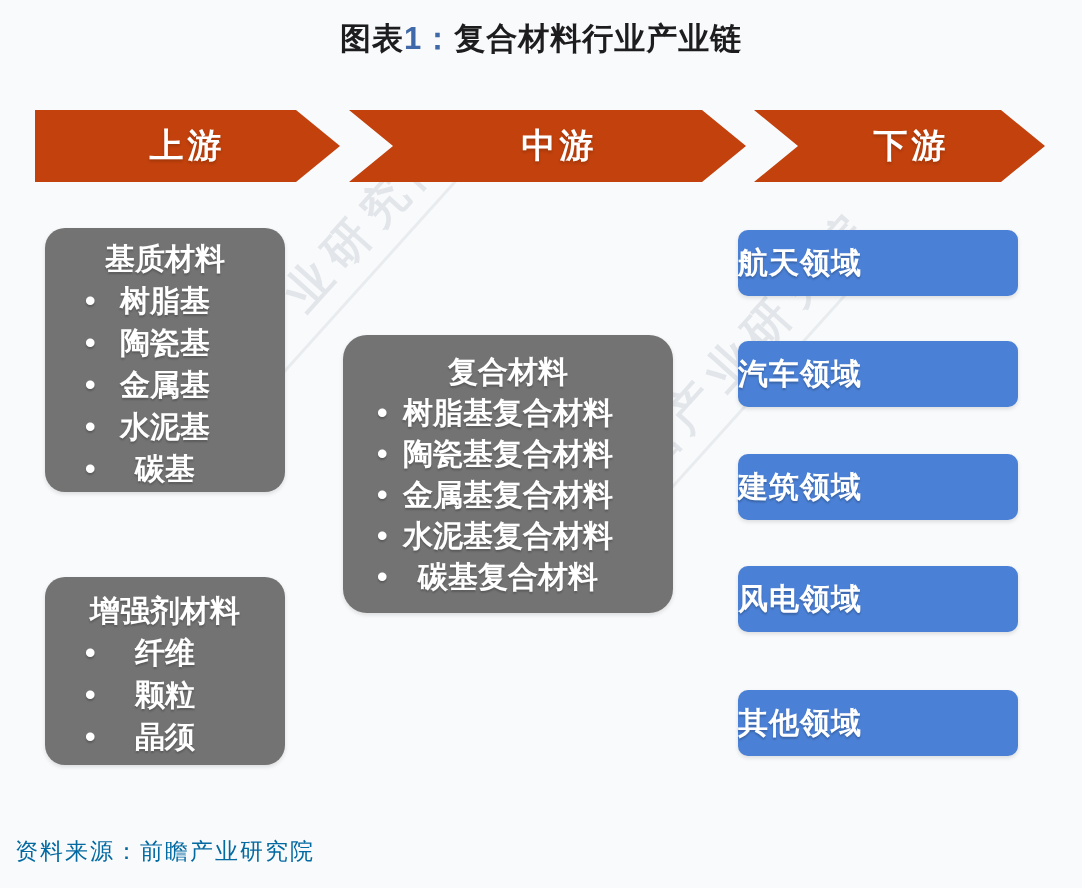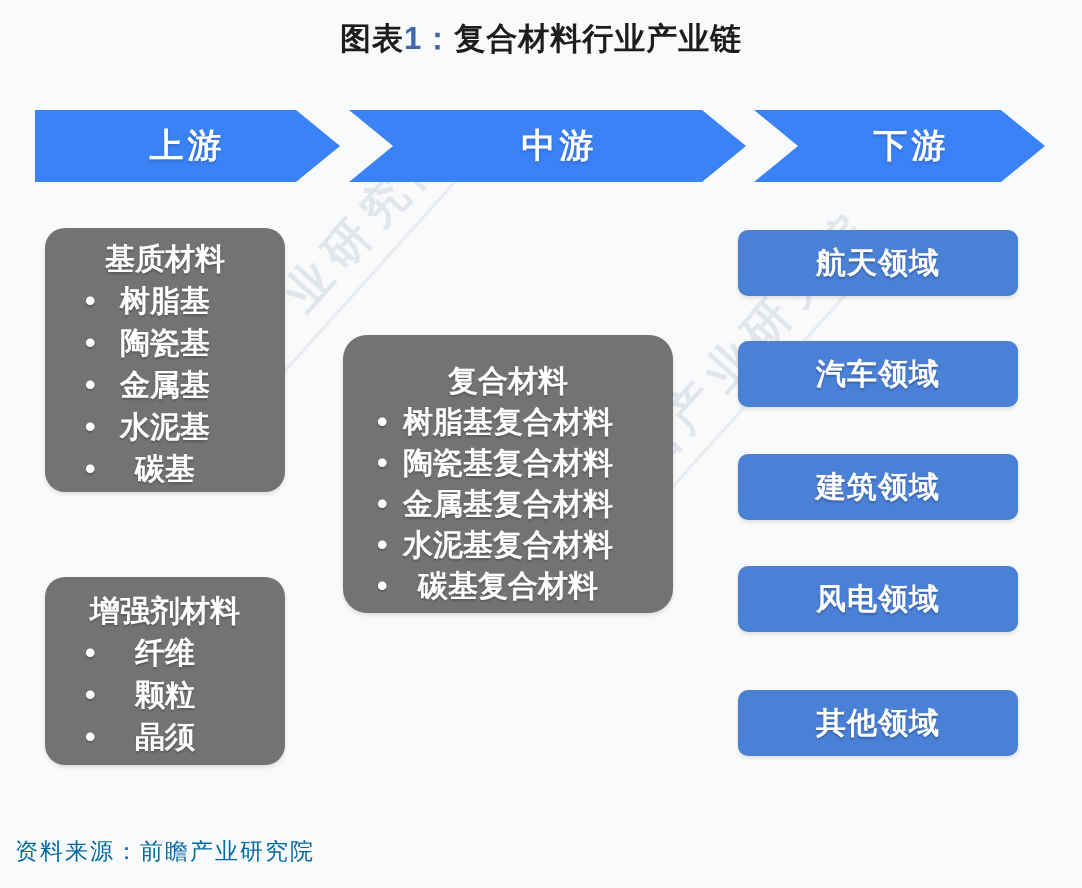--- a/index.html
+++ b/index.html
@@ -43,21 +43,21 @@
     padding-bottom: 6px;
   }
   .wm-1 { left: 120px; top: 250px; }
   .wm-2 { left: 540px; top: 330px; }
 
   
   .stage {
     position: absolute;
     top: 110px;
     height: 72px;
-    background: #3b82f6;
+    background: #c2410c;
     display: flex;
     align-items: center;
     justify-content: center;
     color: #ffffff;
     font-size: 34px;
     font-weight: bold;
     letter-spacing: 4px;
     text-shadow: 0 2px 3px rgba(0,0,0,0.18);
   }
   .stage-1 {
@@ -103,37 +103,36 @@
     line-height: 41px;
   }
 
   .box-up1 { left: 45px;  top: 228px; width: 240px; height: 264px; padding-top: 10px; }
   .box-up2 { left: 45px;  top: 577px; width: 240px; height: 188px; padding-top: 13px; }
   .box-up1 .dot, .box-up2 .dot { left: 40px; }
   .box-up1 .li, .box-up2 .li { line-height: 42px; }
   .box-up1 .hdr, .box-up2 .hdr { line-height: 42px; }
 
   .box-mid { left: 343px; top: 335px; width: 330px; height: 278px; padding-top: 16px; border-radius: 24px; }
-  .box-mid .hdr { line-height: 41px; margin-top: 9px; }
+  .box-mid .hdr { line-height: 41px; }
   .box-mid .li  { line-height: 41px; }
   .box-mid .dot { left: 34px; }
 
   .dbox {
     position: absolute;
     left: 738px;
     width: 280px;
     height: 66px;
     background: #4a80d6;
     border-radius: 10px;
     color: #ffffff;
     font-size: 30px;
     font-weight: bold;
     display: flex;
     align-items: center;
-    justify-content: center;
     letter-spacing: 1px;
     text-shadow: 0 2px 2px rgba(0,0,0,0.22);
     box-shadow: 0 2px 4px rgba(0,0,0,0.12);
   }
   .dbox-0 { top: 230px; }
   .dbox-1 { top: 341px; }
   .dbox-2 { top: 454px; }
   .dbox-3 { top: 566px; }
   .dbox-4 { top: 690px; }
 

